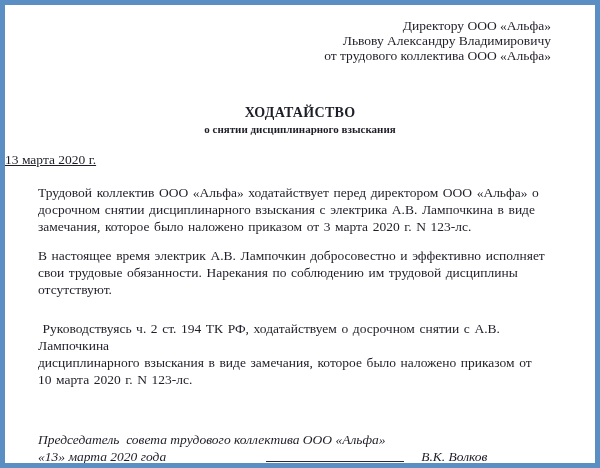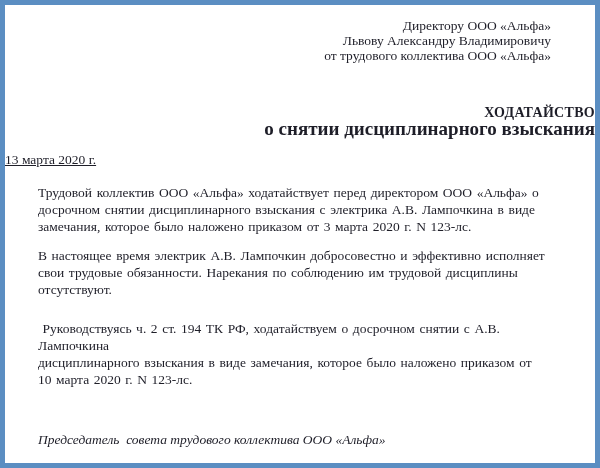--- a/index.html
+++ b/index.html
@@ -17,26 +17,26 @@
   }
   .line { white-space: pre-wrap; }
   .recipient {
     margin-top: 13px;
     margin-right: 44px;
     text-align: right;
     line-height: 15px;
   }
   .title-block {
     margin-top: 42px;
-    text-align: right;
+    text-align: center;
     font-weight: bold;
     line-height: 16px;
   }
   .doc-title { font-size: 14px; letter-spacing: 0.3px; }
-  .doc-subtitle { font-size: 19px; }
+  .doc-subtitle { font-size: 11px; }
   .date-line {
     margin-top: 15px;
     margin-right: 45px;
     text-align: left;
     line-height: 15px;
     text-decoration: underline;
   }
   .paragraph {
     margin-left: 33px;
     margin-right: 38px;
@@ -93,15 +93,20 @@
   </div>
 
   <div class="paragraph p3">
     <div class="line"> Руководствуясь ч. 2 ст. 194 ТК РФ, ходатайствуем о досрочном снятии с А.В. Лампочкина</div>
     <div class="line">дисциплинарного взыскания в виде замечания, которое было наложено приказом от</div>
     <div class="line">10 марта 2020 г. N 123-лс.</div>
   </div>
 
   <div class="signature">
     <div class="line">Председатель  совета трудового коллектива ООО «Альфа»</div>
+    <div class="sig-row">
+      <span class="line">«13» марта 2020 года</span>
+      <span class="sig-underline"></span>
+      <span class="line">В.К. Волков</span>
+    </div>
   </div>
 
 </div>
 
 </body></html>

